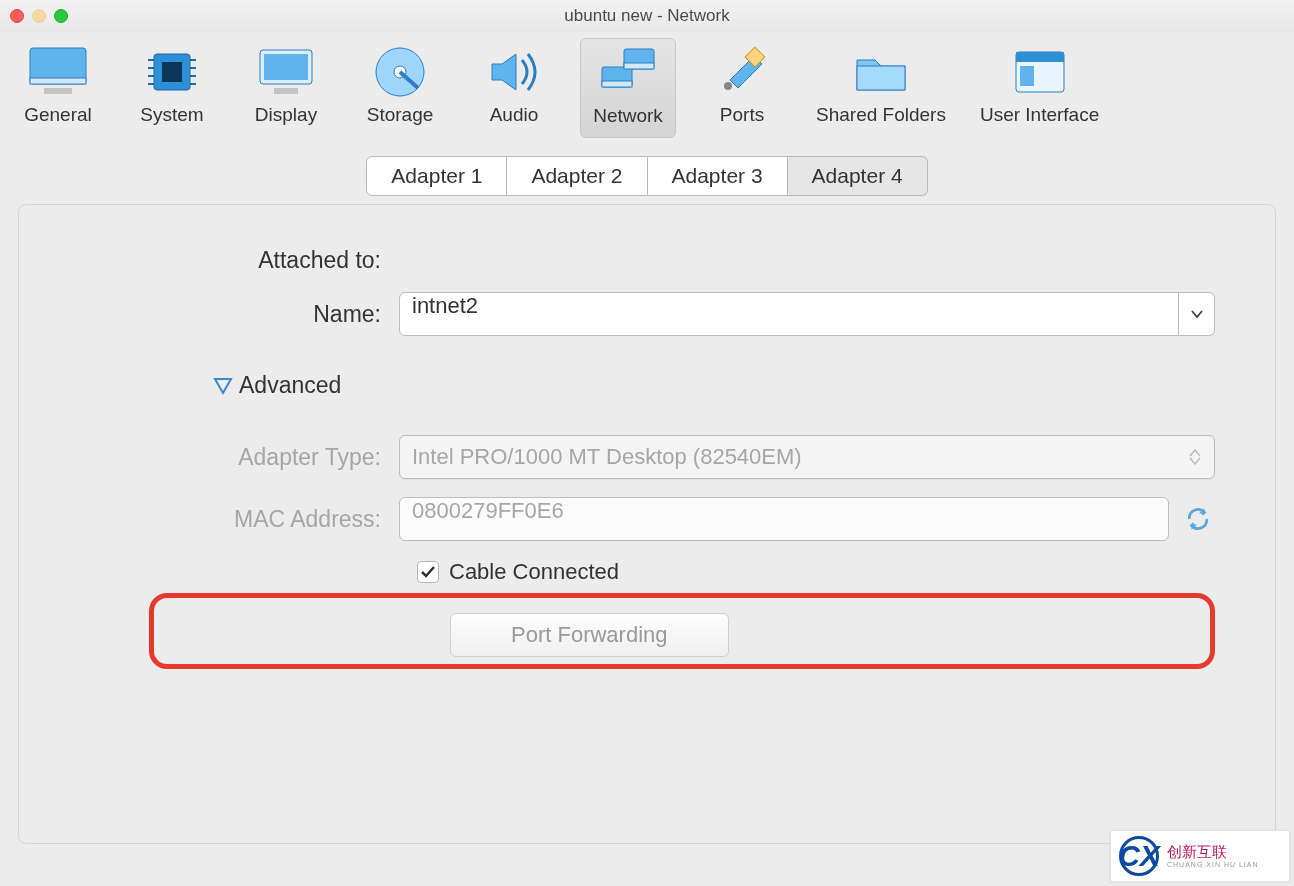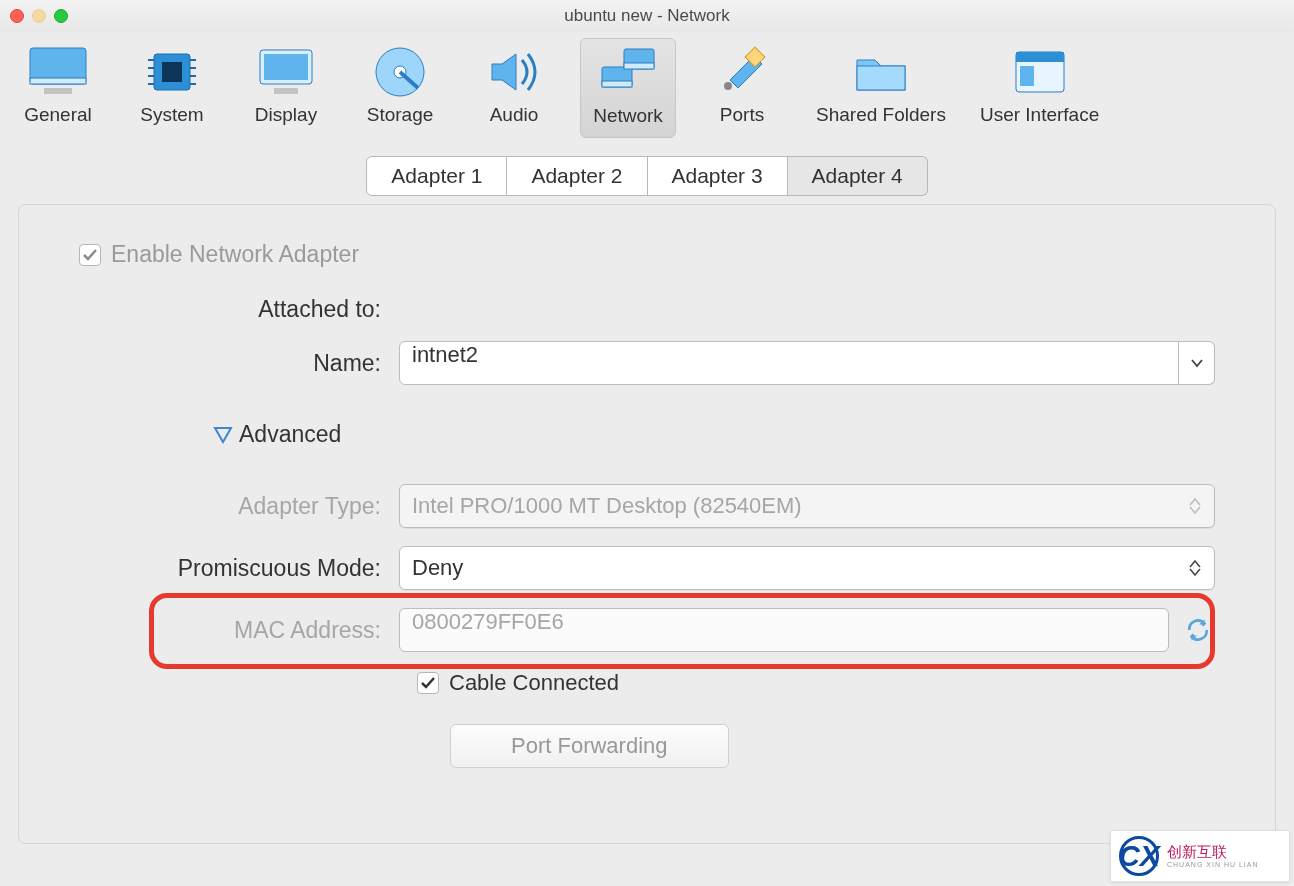--- a/index.html
+++ b/index.html
@@ -165,28 +165,20 @@
 
   <div class="tabs">
     <div class="tab">Adapter 1</div>
     <div class="tab">Adapter 2</div>
     <div class="tab">Adapter 3</div>
     <div class="tab active">Adapter 4</div>
   </div>
 
   <div class="panel">
 
-    <div class="enable-row">
-      <span class="chk">
-        <svg viewBox="0 0 16 16">
-            <path d="M2 8 L6 12 L14 3" stroke="#8a8a8a" stroke-width="2.5" fill="none"></path>
-          </svg>
-      </span>
-      <span>Enable Network Adapter</span>
-    </div>
 
     <div class="row">
       <label>Attached to:</label>
     </div>
 
     <div class="row">
       <label>Name:</label>
       <div class="input">
         <span>intnet2</span>
       </div>
@@ -212,34 +204,20 @@
           <svg width="12" height="8" viewBox="0 0 12 8">
               <path d="M1 7 L6 1 L11 7" stroke="#bbb" fill="none" stroke-width="1.5"></path>
             </svg>
           <svg width="12" height="8" viewBox="0 0 12 8">
               <path d="M1 1 L6 7 L11 1" stroke="#bbb" fill="none" stroke-width="1.5"></path>
             </svg>
         </span>
       </div>
     </div>
 
-    <div class="row">
-      <label>Promiscuous Mode:</label>
-      <div class="select full">
-        <span>Deny</span>
-        <span class="spinner">
-          <svg width="12" height="8" viewBox="0 0 12 8">
-              <path d="M1 7 L6 1 L11 7" stroke="#444" fill="none" stroke-width="1.5"></path>
-            </svg>
-          <svg width="12" height="8" viewBox="0 0 12 8">
-              <path d="M1 1 L6 7 L11 1" stroke="#444" fill="none" stroke-width="1.5"></path>
-            </svg>
-        </span>
-      </div>
-    </div>
 
     <div class="row" style="position:relative">
       <label class="disabled">MAC Address:</label>
       <div class="input" style="color:#a6a6a6;border-radius:6px;background:#fbfbfb">
         <span>0800279FF0E6</span>
       </div>
       <div class="refresh">
         <svg viewBox="0 0 24 24" width="26" height="26">
           <path d="M4 12 A8 8 0 0 1 18 6 L16 8 M20 12 A8 8 0 0 1 6 18 L8 16" fill="none" stroke="#5aa6dd" stroke-width="2.5"></path>
           <path d="M18 2 L18 7 L13 7 Z" fill="#5aa6dd"></path>

